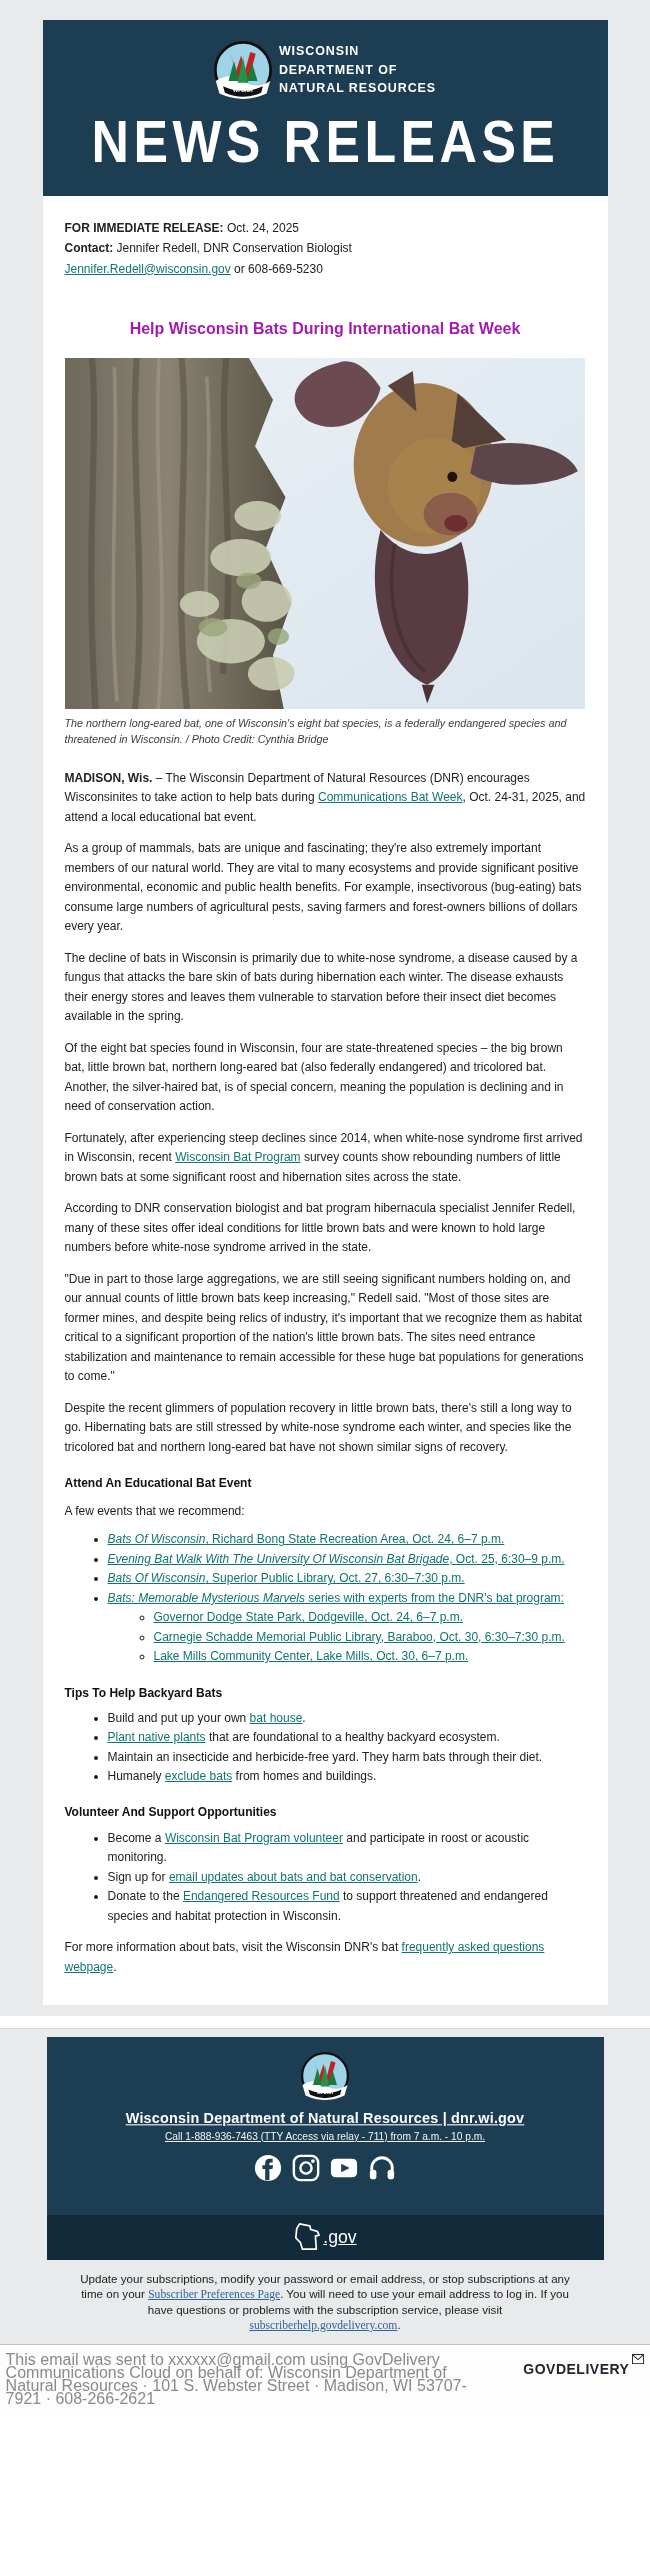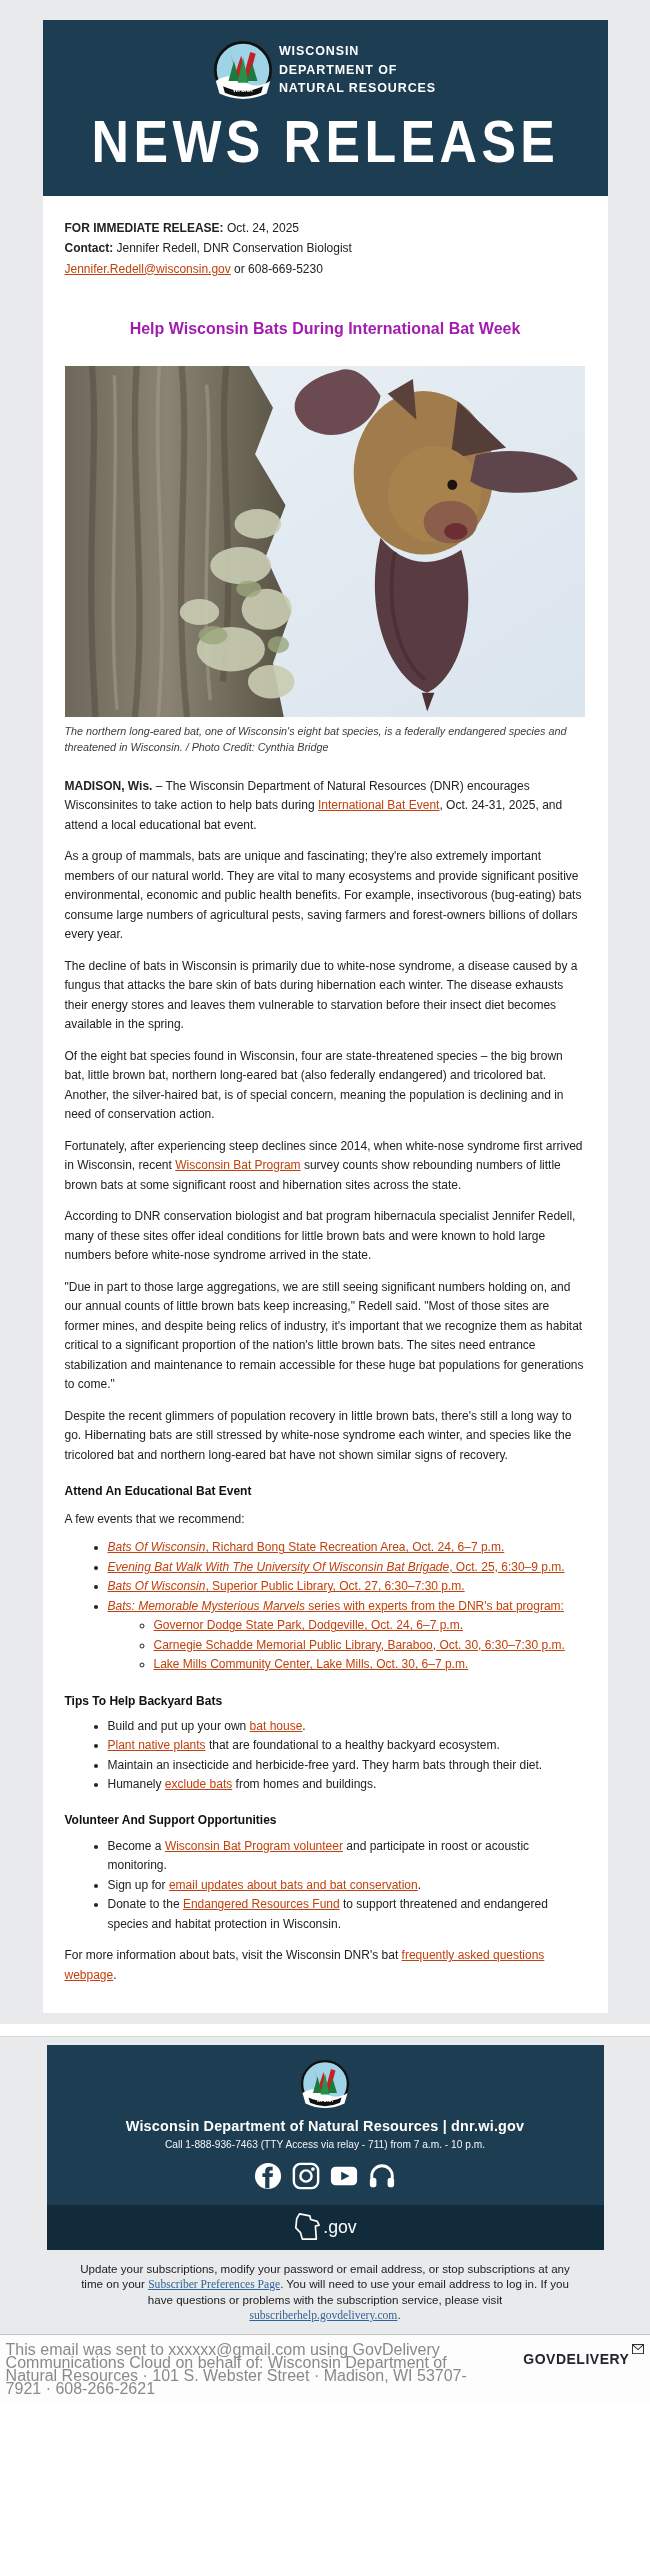--- a/index.html
+++ b/index.html
@@ -13,40 +13,40 @@
   .org{color:#fff;text-align:left;font-weight:700;font-size:12.5px;line-height:1.4;
        letter-spacing:0.9px;transform:scaleY(1.06);}
   .nr-title{color:#fff;font-weight:700;font-size:54px;line-height:1;margin-top:15px;
        letter-spacing:4.6px;transform:scale(.96,1.08);white-space:nowrap;}
   
   .dnr-logo{display:block;}
   
   .content{background:#fff;padding:22px 22px 28px;}
   .meta{font-size:12px;line-height:20.4px;margin:0 0 0;}
   .headline{font-size:16px;font-weight:700;text-align:center;margin:41px 0 0;color:#a21caf;}
-  .photo-wrap{margin-top:28px;}
+  .photo-wrap{margin-top:20px;}
   .photo{display:block;width:520px;height:351px;}
   .caption{font-style:italic;font-size:10.8px;line-height:16px;color:#3d3d3d;margin:5.6px 0 0;}
   p.body, li{font-size:12px;line-height:19.5px;}
   p.body{margin:12px 0 0;}
   p.first{margin-top:22px;}
   h3.sec{font-size:12px;font-weight:700;margin:18.6px 0 0;color:#111;}
   ul.lst{margin:9.3px 0 0;padding-left:43px;}
   ul.sub{list-style-type:circle;margin:0;padding-left:46px;}
   .b{font-weight:700;} .i{font-style:italic;}
-  a.lnk{color:#c2410c;text-decoration:underline;cursor:pointer;}
+  a.lnk{color:#0f766e;text-decoration:underline;cursor:pointer;}
   
   .white-strip{height:13px;background:#fff;border-bottom:0.9px solid #d6d6d6;margin-top:11px;}
   .footer-card{width:557px;margin:7.4px auto 0;background:#1d3d52;padding-top:15px;
-       text-align:center;color:#fff;}
+       text-align:center;color:#fff;text-decoration:underline;}
   .f-org{font-weight:700;font-size:14.4px;margin-top:7.4px;letter-spacing:0.2px;transform:scaleY(1.05);}
   .f-call{font-size:10.2px;margin-top:4.6px;opacity:.95;}
   .social{display:flex;justify-content:center;gap:10.2px;margin-top:12px;}
   .social a{display:block;width:28px;height:28px;}
-  .gov-strip{margin-top:15px;height:45px;background:#122b3a;display:flex;
+  .gov-strip{margin-top:33px;height:45px;background:#122b3a;display:flex;
        align-items:center;justify-content:center;gap:1.9px;}
   .gov-label{color:#fff;font-size:17.7px;}
   .subscribe{width:502px;margin:11px auto;text-align:center;font-size:11.6px;
        line-height:15px;color:#1c1c1c;}
   a.flnk{color:#31649b;text-decoration:underline;cursor:pointer;font-family:Liberation Serif, serif;}
   .bottom-bar{background:#fdfdfd;border-top:0.9px solid #c4c4c4;padding:8.4px 5.6px 9.3px;
        display:flex;justify-content:space-between;align-items:flex-start;}
   .sent{font-size:16px;line-height:13px;color:#8a8a8a;width:469px;margin:0;}
   .gd{position:relative;font-weight:700;font-size:14px;color:#24242e;
        letter-spacing:0.5px;padding:7.4px 15px 0 0;white-space:nowrap;transform:scaleY(1.1);}
@@ -135,21 +135,21 @@
           <ellipse cx="436" cy="178" rx="13" ry="9" fill="#6d2e32"></ellipse>
           <circle cx="432" cy="128" r="5.5" fill="#1c130e"></circle>
           <path d="M352,185 C332,265 362,335 404,352 C442,335 462,262 442,198 C405,222 372,210 352,185 Z" fill="#583c42"></path>
           <path d="M368,200 C356,262 374,318 402,338" stroke="#3f2a2f" stroke-width="4" fill="none" opacity=".6"></path>
           <path d="M398,352 L404,372 L412,352 Z" fill="#4a3136"></path>
         </g>
       </svg>
       <p class="caption">The northern long-eared bat, one of Wisconsin's eight bat species, is a federally endangered species and threatened in Wisconsin. / Photo Credit: Cynthia Bridge</p>
     </div>
 
-    <p class="body first"><span class="b">MADISON, Wis.</span><span> – The Wisconsin Department of Natural Resources (DNR) encourages Wisconsinites to take action to help bats during </span><a class="lnk">International Bat Event</a><span>, Oct. 24-31, 2025, and attend a local educational bat event.</span></p>
+    <p class="body first"><span class="b">MADISON, Wis.</span><span> – The Wisconsin Department of Natural Resources (DNR) encourages Wisconsinites to take action to help bats during </span><a class="lnk">Communications Bat Week</a><span>, Oct. 24-31, 2025, and attend a local educational bat event.</span></p>
     <p class="body"><span>As a group of mammals, bats are unique and fascinating; they're also extremely important members of our natural world. They are vital to many ecosystems and provide significant positive environmental, economic and public health benefits. For example, insectivorous (bug-eating) bats consume large numbers of agricultural pests, saving farmers and forest-owners billions of dollars every year.</span></p>
     <p class="body"><span>The decline of bats in Wisconsin is primarily due to white-nose syndrome, a disease caused by a fungus that attacks the bare skin of bats during hibernation each winter. The disease exhausts their energy stores and leaves them vulnerable to starvation before their insect diet becomes available in the spring.</span></p>
     <p class="body"><span>Of the eight bat species found in Wisconsin, four are state-threatened species – the big brown bat, little brown bat, northern long-eared bat (also federally endangered) and tricolored bat. Another, the silver-haired bat, is of special concern, meaning the population is declining and in need of conservation action.</span></p>
     <p class="body"><span>Fortunately, after experiencing steep declines since 2014, when white-nose syndrome first arrived in Wisconsin, recent </span><a class="lnk">Wisconsin Bat Program</a><span> survey counts show rebounding numbers of little brown bats at some significant roost and hibernation sites across the state.</span></p>
     <p class="body"><span>According to DNR conservation biologist and bat program hibernacula specialist Jennifer Redell, many of these sites offer ideal conditions for little brown bats and were known to hold large numbers before white-nose syndrome arrived in the state.</span></p>
     <p class="body"><span>"Due in part to those large aggregations, we are still seeing significant numbers holding on, and our annual counts of little brown bats keep increasing," Redell said. "Most of those sites are former mines, and despite being relics of industry, it's important that we recognize them as habitat critical to a significant proportion of the nation's little brown bats. The sites need entrance stabilization and maintenance to remain accessible for these huge bat populations for generations to come."</span></p>
     <p class="body"><span>Despite the recent glimmers of population recovery in little brown bats, there's still a long way to go. Hibernating bats are still stressed by white-nose syndrome each winter, and species like the tricolored bat and northern long-eared bat have not shown similar signs of recovery.</span></p>
 
     <h3 class="sec">Attend An Educational Bat Event</h3>
     <p class="body"><span>A few events that we recommend:</span></p>

